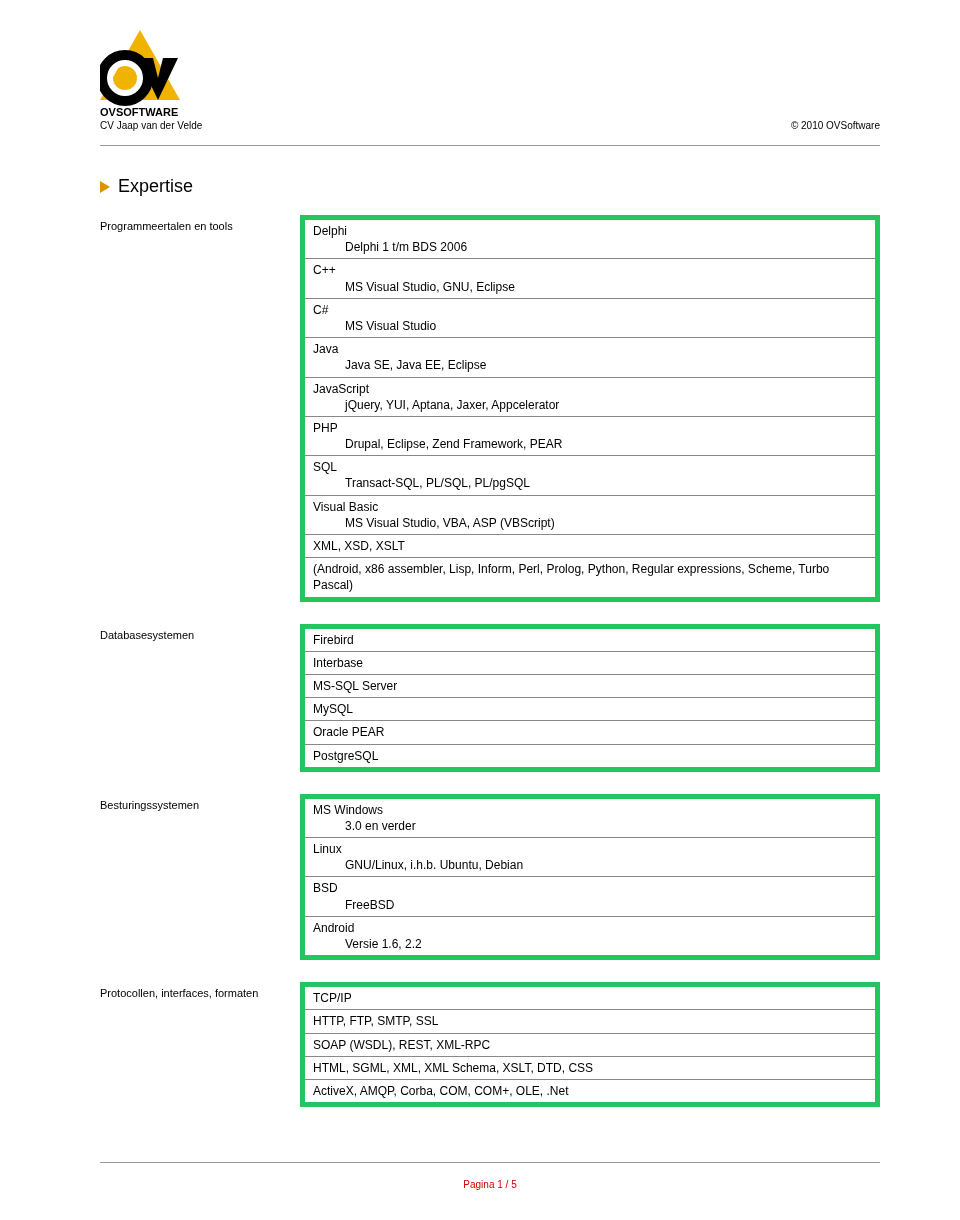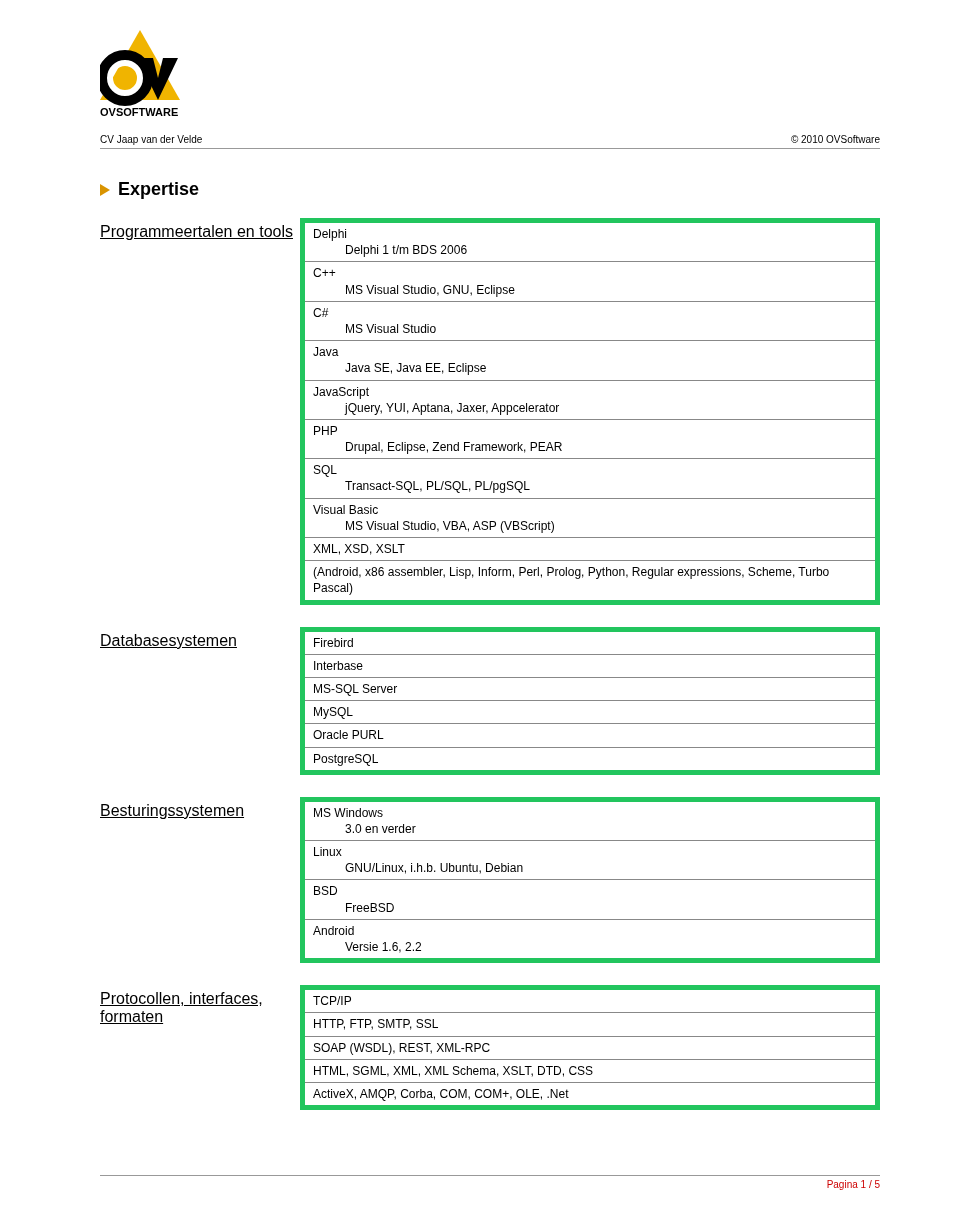--- a/index.html
+++ b/index.html
@@ -9,56 +9,55 @@
     width: 960px;
     height: 1220px;
     position: relative;
     font-size: 12px;
     color: #000;
   }
   .page {
     padding: 30px 80px 30px 100px;
   }
   .logo-area {
-    margin-bottom: 14px;
+    margin-bottom: 0;
   }
   .logo-svg { display:block; }
   .header-line {
     display: flex;
     justify-content: space-between;
     font-size: 10px;
-    padding-bottom: 3px;
+    padding-bottom: 14px;
     border-bottom: 1px solid #999;
     margin-bottom: 30px;
   }
   .section-title {
     display: flex;
     align-items: center;
     gap: 8px;
     margin-bottom: 18px;
   }
   .tri {
     width:0; height:0;
     border-top: 6px solid transparent;
     border-bottom: 6px solid transparent;
     border-left: 10px solid #d99400;
   }
   .section-title h2 {
     font-size: 18px;
-    font-weight: bold;
+    font-weight: normal;
   }
   .block {
     display: flex;
     margin-bottom: 22px;
   }
   .block-label {
     width: 200px;
-    font-size: 16px;
+    font-size: 11px;
     padding-top: 5px;
-    text-decoration: underline;
   }
   .block-content {
     flex: 1;
     border: 5px solid #22c55e;
   }
   .row {
     padding: 3px 8px;
     line-height: 1.35;
   }
   .row + .row {
@@ -68,23 +67,23 @@
     padding-left: 32px;
     display: block;
   }
   .footer {
     position: absolute;
     bottom: 30px;
     right: 80px;
     font-size: 10px;
     color: #c00;
     border-top: 1px solid #999;
-    padding-top: 3px;
+    padding-top: 16px;
     width: 780px;
-    text-align: right;
+    text-align: center;
   }
 </style>
 </head>
 <body>
 
 <div class="page">
   <div class="logo-area">
     <svg class="logo-svg" width="120" height="90" viewBox="0 0 120 90">
       <polygon points="40,0 80,70 0,70" fill="#f0b400"></polygon>
       <ellipse cx="25" cy="48" rx="22" ry="22" fill="none" stroke="#000" stroke-width="12"></ellipse>
@@ -120,21 +119,21 @@
           <div class="row"><span>(Android, x86 assembler, Lisp, Inform, Perl, Prolog, Python, Regular expressions, Scheme, Turbo Pascal)</span></div>
         </div>
       </div>
       <div class="block">
         <div class="block-label">Databasesystemen</div>
         <div class="block-content">
           <div class="row"><span>Firebird</span></div>
           <div class="row"><span>Interbase</span></div>
           <div class="row"><span>MS-SQL Server</span></div>
           <div class="row"><span>MySQL</span></div>
-          <div class="row"><span>Oracle PURL</span></div>
+          <div class="row"><span>Oracle PEAR</span></div>
           <div class="row"><span>PostgreSQL</span></div>
         </div>
       </div>
       <div class="block">
         <div class="block-label">Besturingssystemen</div>
         <div class="block-content">
           <div class="row"><span>MS Windows</span><span class="sub">3.0 en verder</span></div>
           <div class="row"><span>Linux</span><span class="sub">GNU/Linux, i.h.b. Ubuntu, Debian</span></div>
           <div class="row"><span>BSD</span><span class="sub">FreeBSD</span></div>
           <div class="row"><span>Android</span><span class="sub">Versie 1.6, 2.2</span></div>

